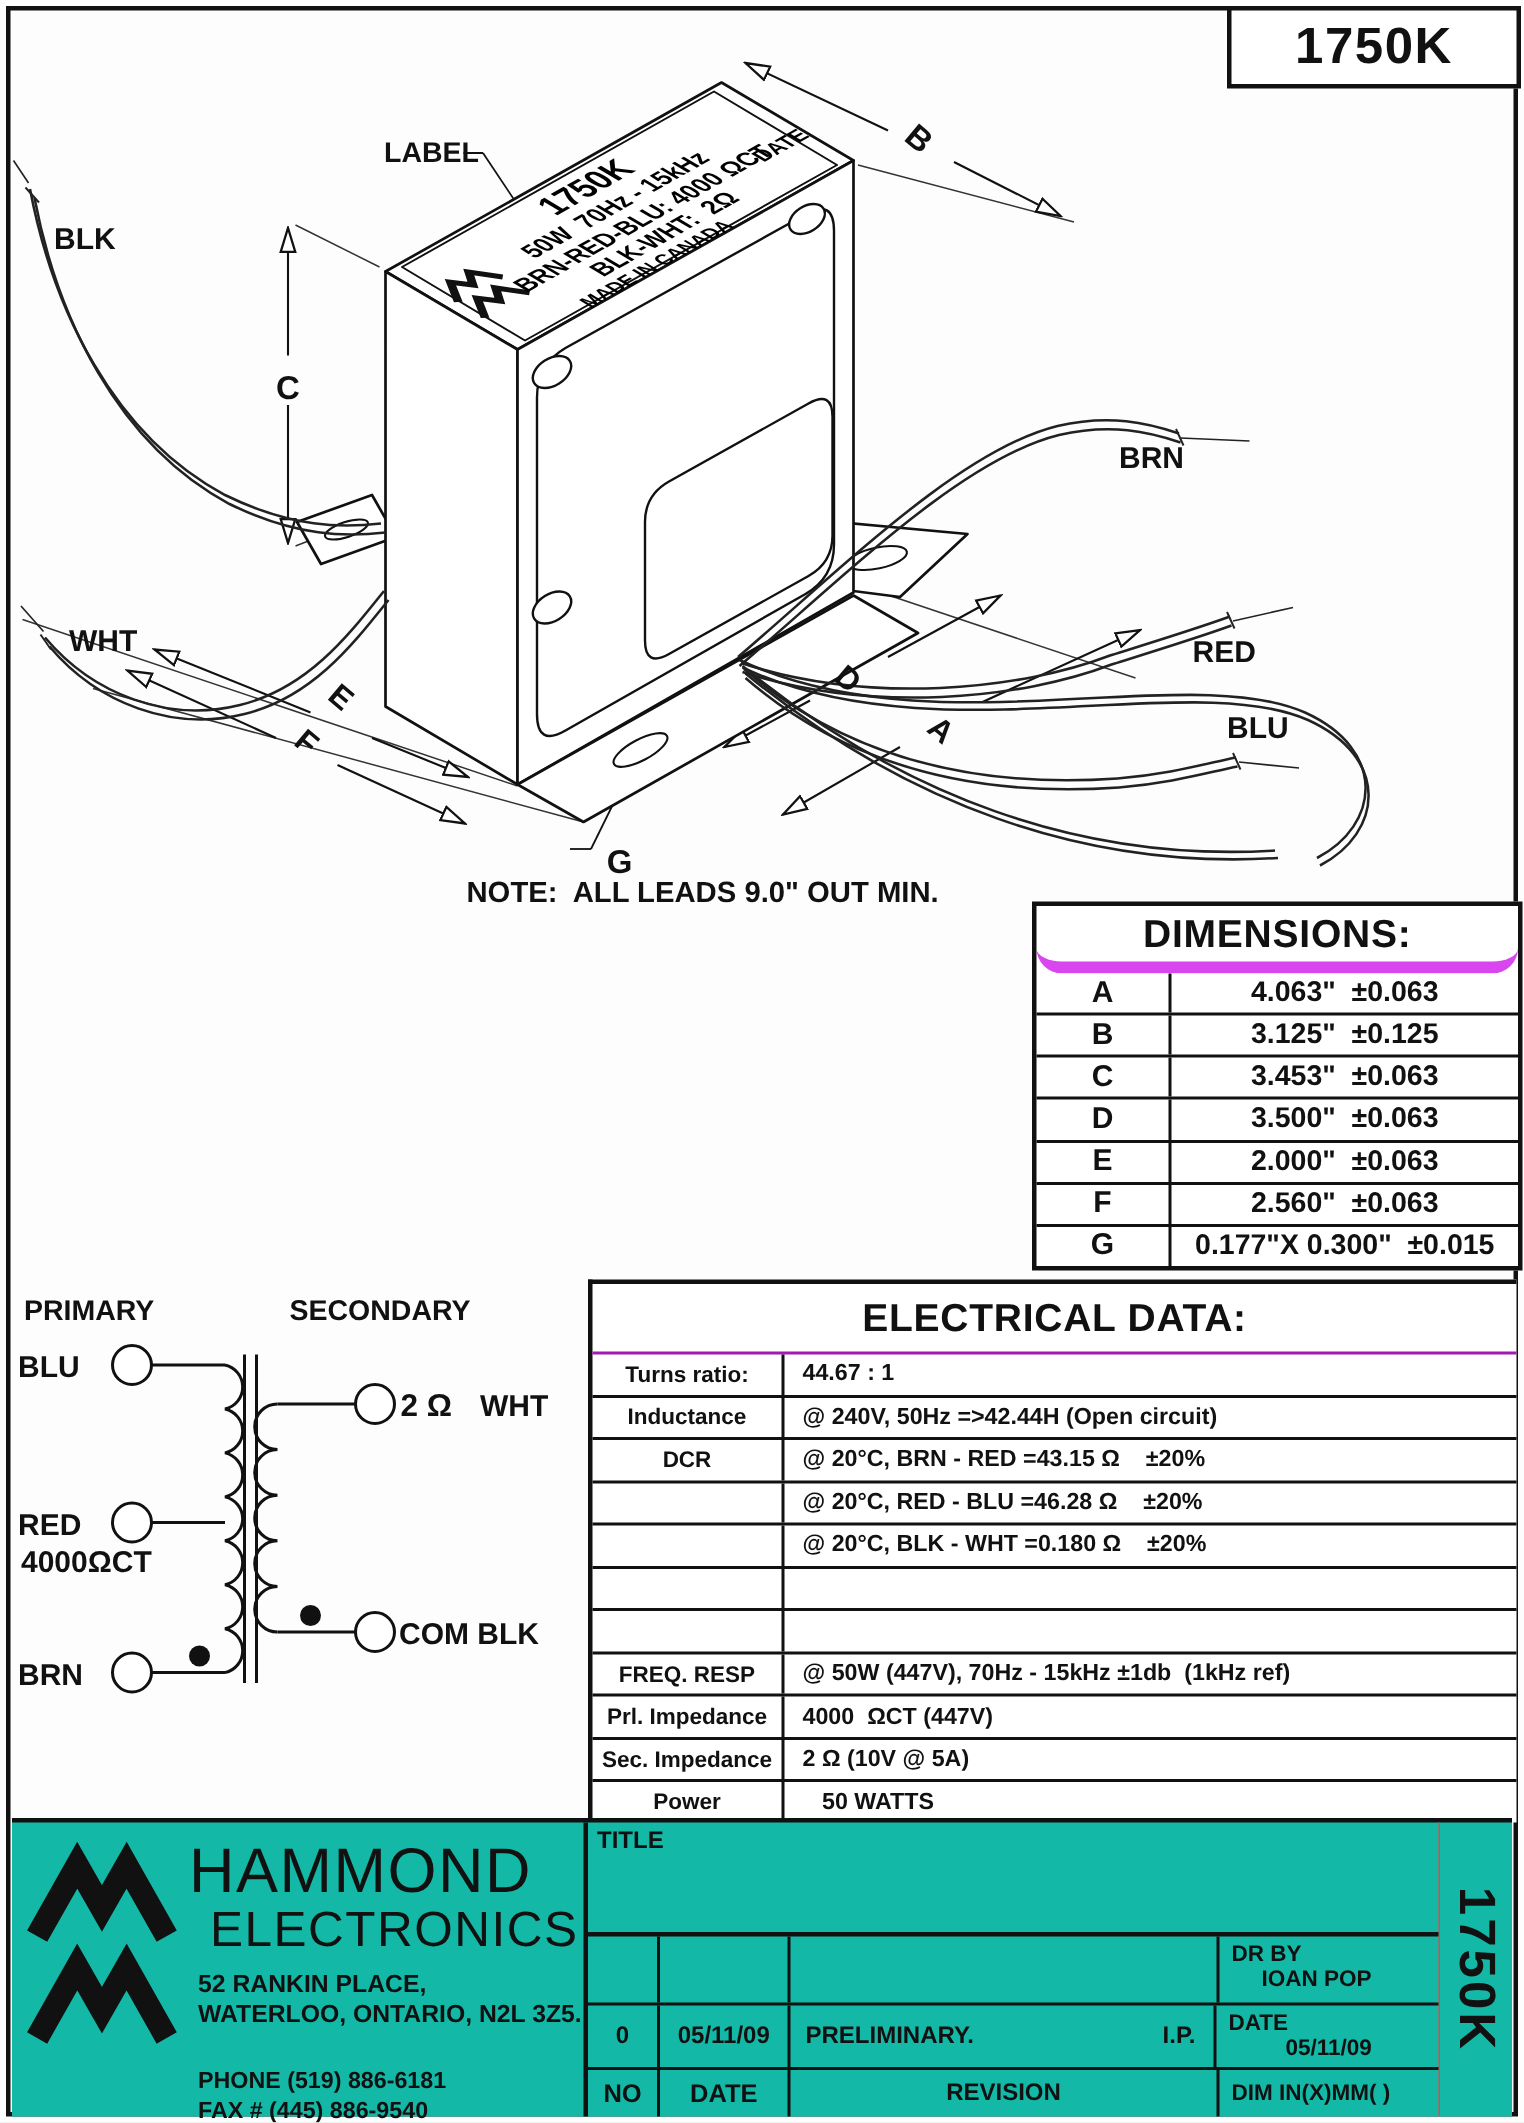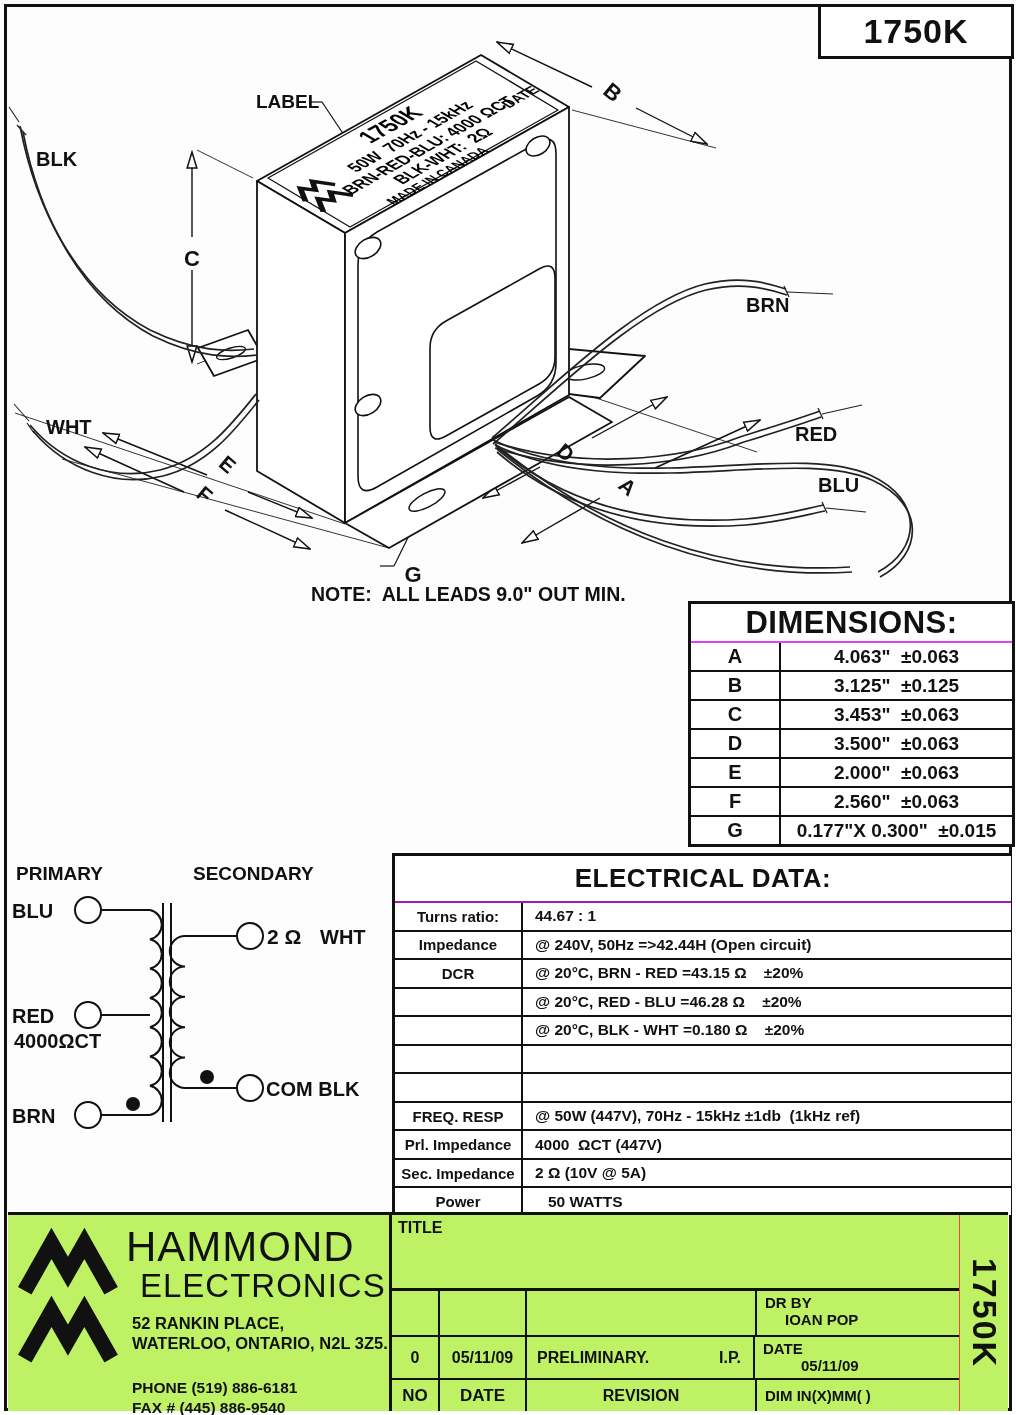--- a/index.html
+++ b/index.html
@@ -9,56 +9,56 @@
   .abs{position:absolute;}
   .pre{white-space:pre;}
   svg text{white-space:pre;}
 
   
   #pnbox{left:818px;top:4px;width:190px;height:49px;border:3px solid #111;background:#fff;
          display:flex;align-items:center;justify-content:center;font-size:34px;font-weight:600;letter-spacing:1px;}
 
   
   #dims{left:688px;top:601px;width:321px;height:240px;border:3px solid #111;background:#fff;display:flex;flex-direction:column;}
-  #dims .ttl{height:37px;border-bottom:2px solid #d946ef;display:flex;align-items:center;justify-content:center;
-             font-size:31px;font-weight:700;letter-spacing:.5px;}
+  #dims .ttl{height:37px;border-bottom:8px solid #d946ef;display:flex;align-items:center;justify-content:center;
+             font-size:26px;font-weight:700;letter-spacing:.5px;border-radius:17px;}
   #dims .row{flex:1;display:flex;border-bottom:2px solid #111;}
   #dims .row:last-child{border-bottom:none;}
   #dims .k{width:88px;border-right:2px solid #111;display:flex;align-items:center;justify-content:center;
            font-size:20px;font-weight:700;}
   #dims .v{flex:1;display:flex;align-items:center;justify-content:center;font-size:19px;font-weight:700;}
 
   
   #elec{left:392px;top:853px;width:616px;height:359px;border-top:3px solid #111;border-left:3px solid #111;
         background:#fff;display:flex;flex-direction:column;}
   #elec .ttl{height:45px;border-bottom:2px solid #a21caf;display:flex;align-items:center;justify-content:center;
              font-size:26px;font-weight:700;letter-spacing:.5px;}
   #elec .row{flex:1;display:flex;border-bottom:2px solid #111;}
   #elec .row:last-child{border-bottom:none;gap:13px;}
   #elec .k{width:126px;border-right:2px solid #111;display:flex;align-items:center;justify-content:center;
            font-size:15px;font-weight:700;}
   #elec .v{flex:1;display:flex;align-items:center;font-size:15.5px;font-weight:600;padding-left:12px;}
 
   
-  #footer{left:8px;top:1212px;width:1000px;height:196px;border-top:3px solid #111;display:flex;background:#bef264;}
+  #footer{left:8px;top:1212px;width:1000px;height:196px;border-top:3px solid #111;display:flex;background:#14b8a6;}
   #f-left{width:381px;border-right:3px solid #111;position:relative;}
   #f-left .co{position:absolute;left:118px;top:10px;}
   .co-name1{font-size:42px;font-weight:500;letter-spacing:1px;line-height:1.05;}
   .co-name2{font-size:33px;font-weight:500;letter-spacing:1px;margin-left:14px;line-height:1.05;}
   .co-addr{font-size:16.5px;font-weight:700;margin-top:9px;margin-left:6px;line-height:1.25;}
   .co-tel{font-size:15.5px;font-weight:700;margin-top:24px;margin-left:6px;line-height:1.3;}
   #f-mid{width:567px;border-right:1px solid #ef4444;display:flex;flex-direction:column;}
   #f-title{height:73px;border-bottom:3px solid #111;position:relative;}
   #f-title .lbl{position:absolute;left:6px;top:4px;font-size:16px;font-weight:700;}
   #f-title .big{text-align:center;margin-top:24px;font-size:31px;font-weight:600;letter-spacing:.5px;}
   .frow{display:flex;border-bottom:2px solid #111;}
   .frow:last-child{border-bottom:none;flex:1;}
   .fr1{height:44px;} .fr2{height:41px;}
   .fc{border-right:2px solid #111;display:flex;align-items:center;justify-content:center;font-weight:700;}
-  .c-no{width:46px;} .c-date{width:85px;} .c-rev{width:228px;} .c-info{flex:1;border-right:none;}
+  .c-no{width:46px;} .c-date{width:85px;} .c-rev{width:284px;} .c-info{flex:1;border-right:none;}
   .c-rev.split{justify-content:space-between;padding:0 12px 0 10px;box-sizing:border-box;}
   .c-info.stack{flex-direction:column;align-items:flex-start;justify-content:flex-start;padding:3px 0 0 8px;box-sizing:border-box;}
   .c-info .ind{padding-left:20px;}
   .c-info .ind2{padding-left:38px;}
   .fs15{font-size:15px;} .fs16{font-size:16px;} .fs17{font-size:17px;}
   #f-right{flex:1;position:relative;}
   #f-right span{position:absolute;left:50%;top:50%;transform:translate(-50%,-50%) rotate(90deg);
                 font-size:34px;font-weight:600;letter-spacing:2px;white-space:nowrap;}
 </style>
 </head>
@@ -264,21 +264,21 @@
     <circle cx="207" cy="1077" r="7" fill="#111"></circle>
   </svg>
 
   <div id="elec" class="abs">
     <div class="ttl">ELECTRICAL DATA:</div>
     <div class="row">
         <div class="k">Turns ratio:</div>
         <div class="v pre">44.67 : 1</div>
       </div>
     <div class="row">
-        <div class="k">Impedance</div>
+        <div class="k">Inductance</div>
         <div class="v pre">@ 240V, 50Hz =&gt;42.44H (Open circuit)</div>
       </div>
     <div class="row">
         <div class="k">DCR</div>
         <div class="v pre">@ 20°C, BRN - RED =43.15 Ω    ±20%</div>
       </div>
     <div class="row">
         <div class="k"></div>
         <div class="v pre">@ 20°C, RED - BLU =46.28 Ω    ±20%</div>
       </div>

